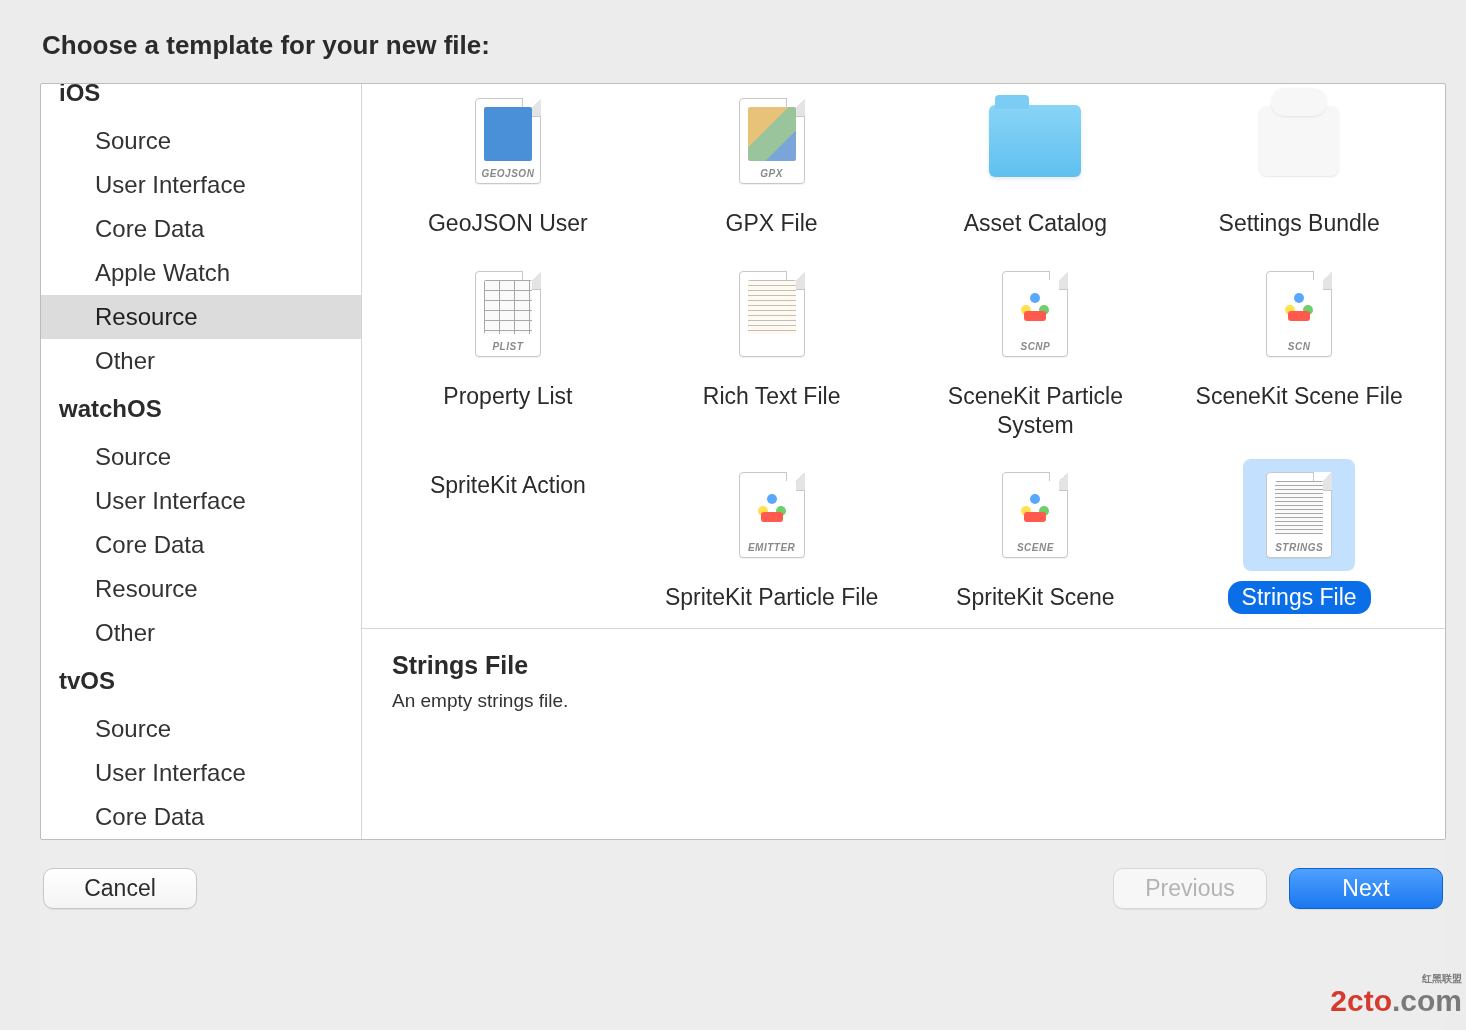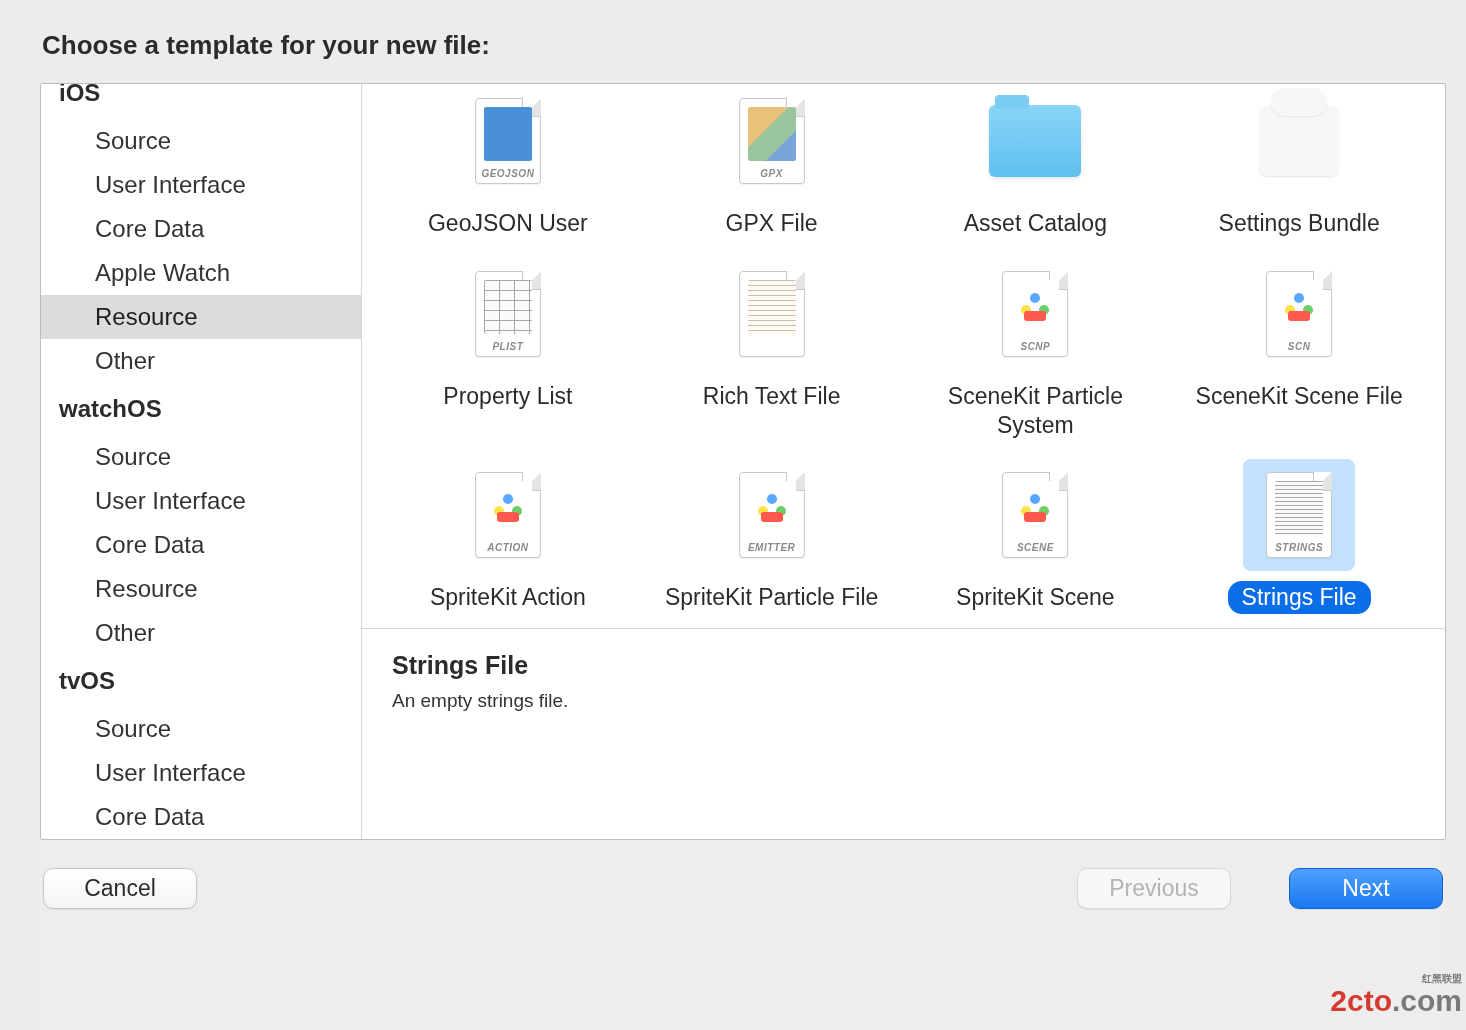--- a/index.html
+++ b/index.html
@@ -258,21 +258,20 @@
   }
   .btn.disabled {
     color: #b3b3b3;
     background: #f7f7f7;
     border-color: #d8d8d8;
   }
   .btn.primary {
     background: linear-gradient(#4fa1ff,#1a77ef);
     border: 1px solid #0f63d6;
     color: #ffffff;
-    margin-left: 36px;
   }
   .spacer { flex:1; }
   .gap { width: 22px; }
   .watermark {
     position:absolute;
     right:4px; bottom:12px;
     font-size:30px;
     font-weight:700;
     color:#d63a2e;
     font-family: Arial, sans-serif;
@@ -381,33 +380,20 @@
                     <div class="ball b3"></div>
                     <div class="base"></div>
                   </div>
                 </div>
                 <div class="tag">SCN</div>
               </div>
             </div>
             <div class="label">SceneKit Scene File</div>
           </div>
           <div class="tpl">
-            <div class="icon-wrap">
-              <div class="file-icon">
-                <div class="art sk">
-                  <div class="sk-shape">
-                    <div class="ball b1"></div>
-                    <div class="ball b2"></div>
-                    <div class="ball b3"></div>
-                    <div class="base"></div>
-                  </div>
-                </div>
-                <div class="tag">ACTION</div>
-              </div>
-            </div>
             <div class="label">SpriteKit Action</div>
           </div>
           <div class="tpl">
             <div class="icon-wrap">
               <div class="file-icon">
                 <div class="art sk">
                   <div class="sk-shape">
                     <div class="ball b1"></div>
                     <div class="ball b2"></div>
                     <div class="ball b3"></div>

